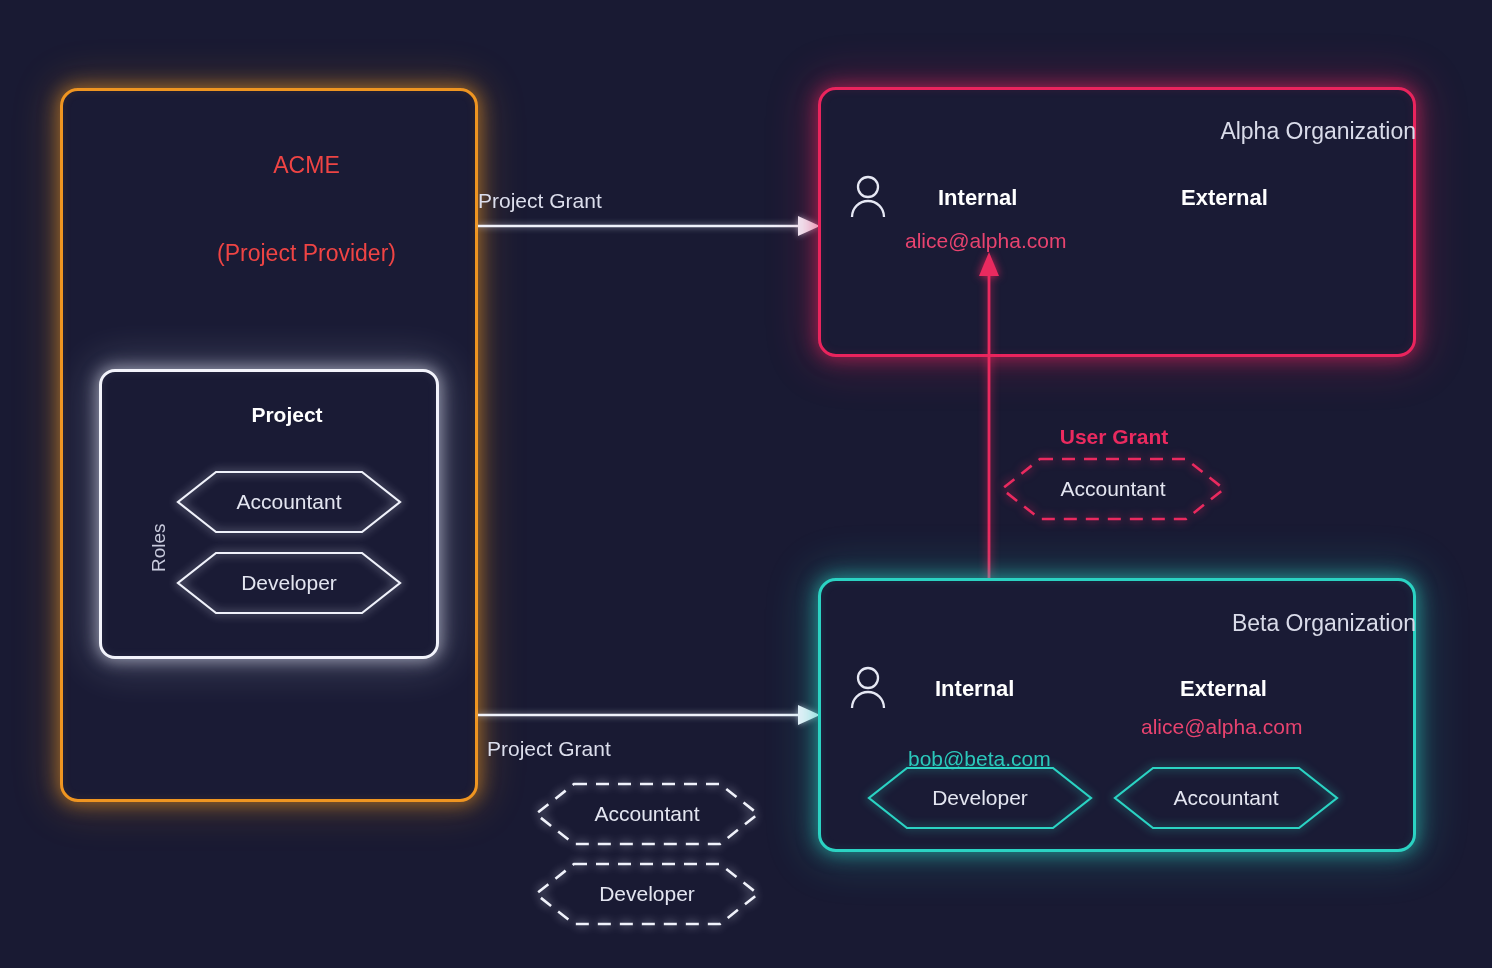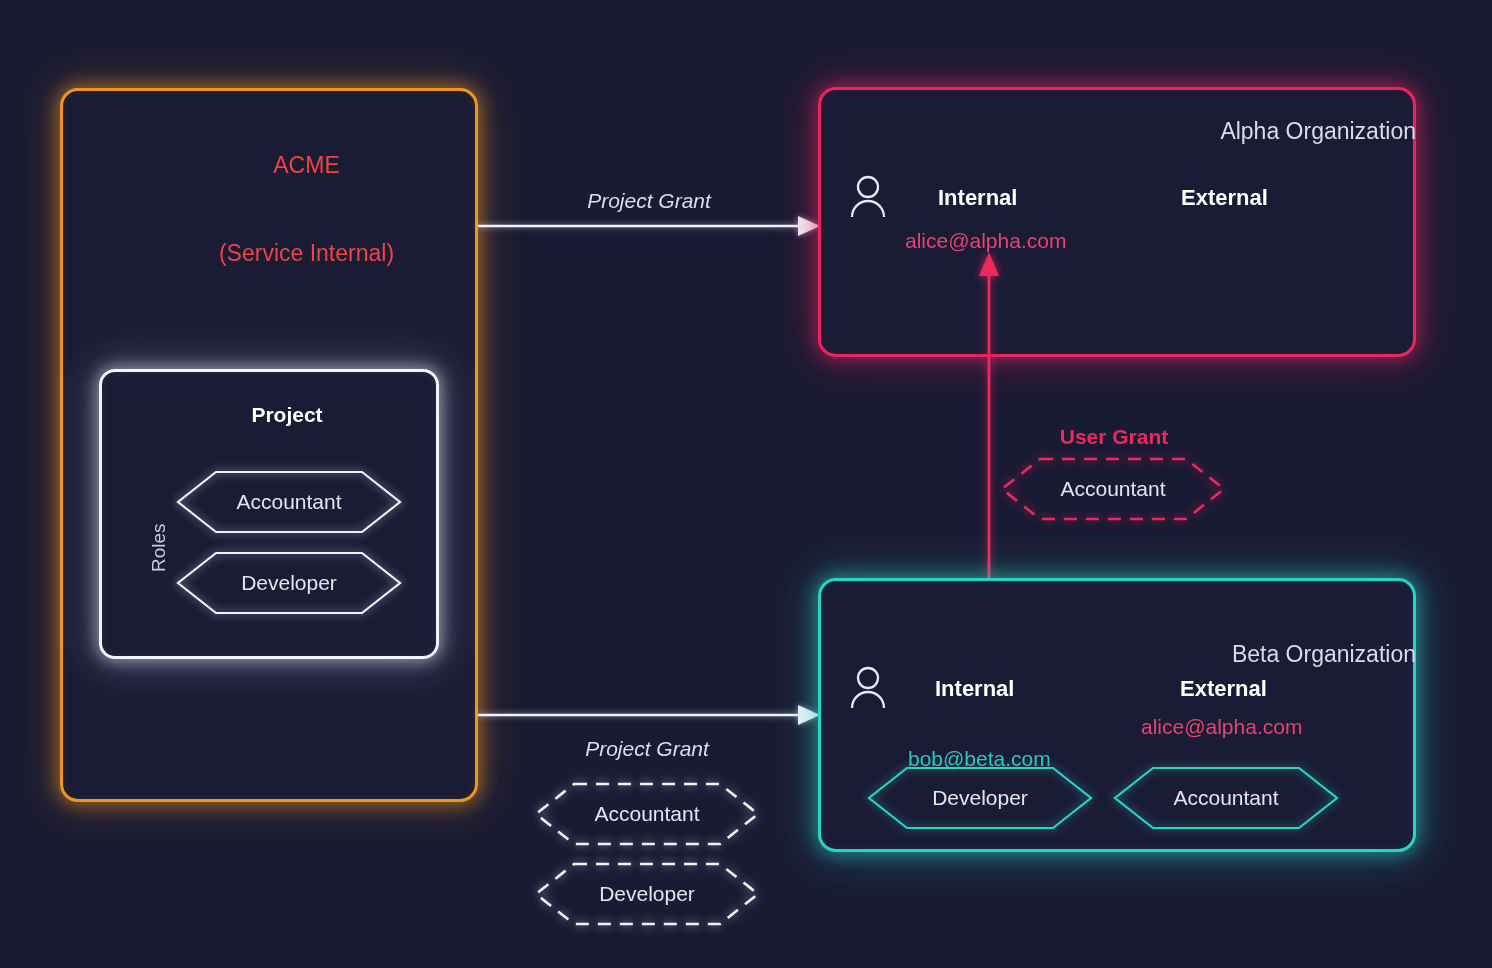--- a/index.html
+++ b/index.html
@@ -87,22 +87,21 @@
     color: #ffffff;
   }
   .email {
     font-size: 21px;
   }
   .email-pink { color: #e8436f; }
   .email-teal { color: #2bc8bb; }
   .grant-label {
     font-size: 21px;
     color: #dcdeec;
-    text-align: center;
-    font-style: italic;
+    text-align: left;
   }
   .grant-label-pink {
     font-size: 21px;
     font-weight: bold;
     color: #ea2a5f;
     text-align: center;
   }
   .project-title {
     font-size: 21px;
     font-weight: bold;
@@ -144,21 +143,21 @@
   .person-icon { position: absolute; }
 </style>
 </head>
 <body>
 
 <div id="canvas">
 
   <div class="panel panel-acme"></div>
 
   <div class="txt acme-title" style="top:151px;">ACME</div>
-  <div class="txt acme-title" style="top:239px;">(Service Internal)</div>
+  <div class="txt acme-title" style="top:239px;">(Project Provider)</div>
 
   <div class="panel panel-project"></div>
 
   <div class="txt project-title" style="left:99px; top:402px; width:376px;">Project</div>
 
   <div class="txt roles-label" style="left:147px; top:572px;">Roles</div>
 
   <div class="hex" style="left:176px; top:470px; width:226px; height:64px;">
     <svg class="glow-white" width="226" height="64" viewBox="0 0 226 64">
       <polygon points="40,2 186,2 224,32 186,62 40,62 2,32" fill="none" stroke="#f0f2fb" stroke-width="2.2"></polygon>
@@ -221,21 +220,21 @@
 
   <div class="hex" style="left:1000px; top:457px; width:226px; height:64px;">
     <svg class="glow-pink" width="226" height="64" viewBox="0 0 226 64">
       <polygon points="40,2 186,2 224,32 186,62 40,62 2,32" fill="none" stroke="#ea2a5f" stroke-width="2.6" stroke-dasharray="13 9"></polygon>
     </svg>
     <span class="hex-label">Accountant</span>
   </div>
 
   <div class="panel panel-beta"></div>
 
-  <div class="txt org-title" style="left:818px; top:640px; width:598px;">Beta Organization</div>
+  <div class="txt org-title" style="left:818px; top:609px; width:598px;">Beta Organization</div>
 
   <svg class="person-icon" style="left:849px; top:666px;" width="38" height="42" viewBox="0 0 38 42">
     <circle cx="19" cy="12" r="10" fill="none" stroke="#e6e8f4" stroke-width="2.3"></circle>
     <path d="M3 42 a16 16 0 0 1 32 0" fill="none" stroke="#e6e8f4" stroke-width="2.3"></path>
   </svg>
 
   <div class="txt bold-head" style="left:935px; top:675px;">Internal</div>
   <div class="txt bold-head" style="left:1180px; top:675px;">External</div>
 
   <div class="txt email email-teal" style="left:908px; top:714px;margin-top:32px;">bob@beta.com</div>

